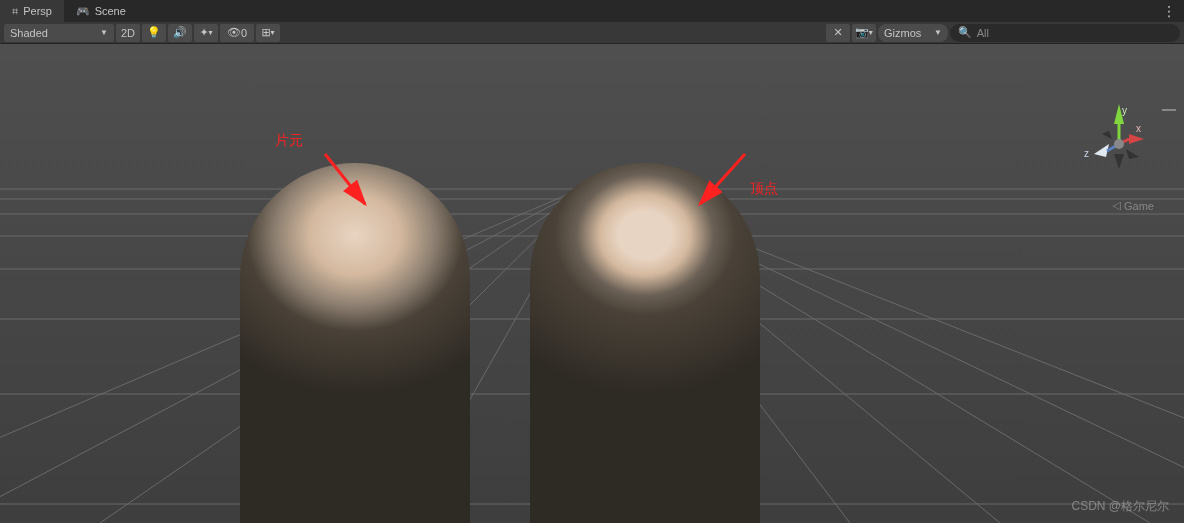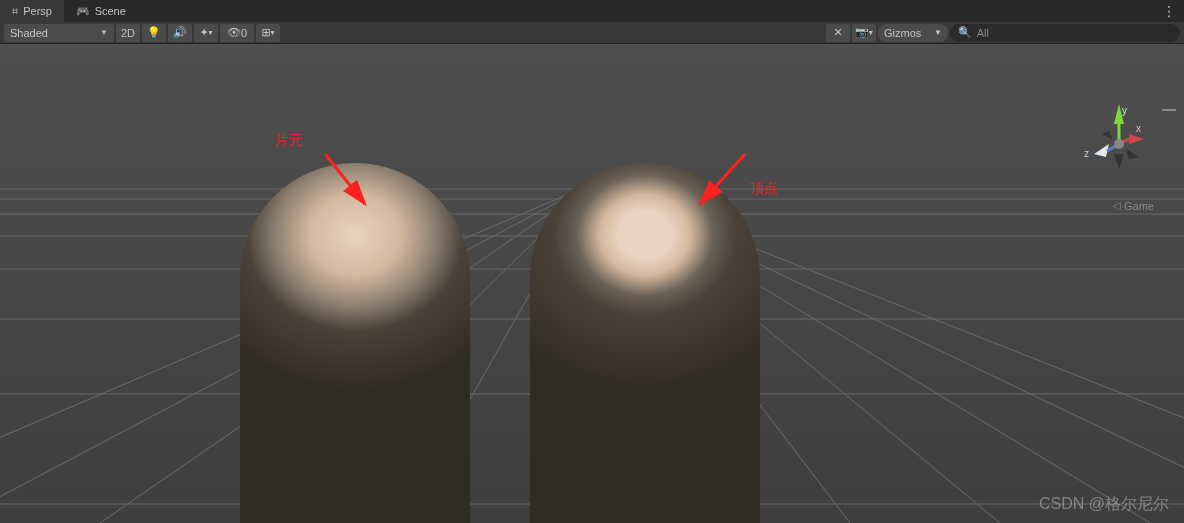--- a/index.html
+++ b/index.html
@@ -157,21 +157,21 @@
       font-size: 11px;
       display: flex;
       align-items: center;
       gap: 3px;
     }
     .watermark {
       position: absolute;
       right: 15px;
       bottom: 8px;
       color: rgba(230,230,230,0.4);
-      font-size: 16px;
+      font-size: 12px;
     }
     .mini-line {
       position: absolute;
       right: 8px;
       top: 65px;
       width: 14px;
       height: 2px;
       background: #888;
     }
   </style>

